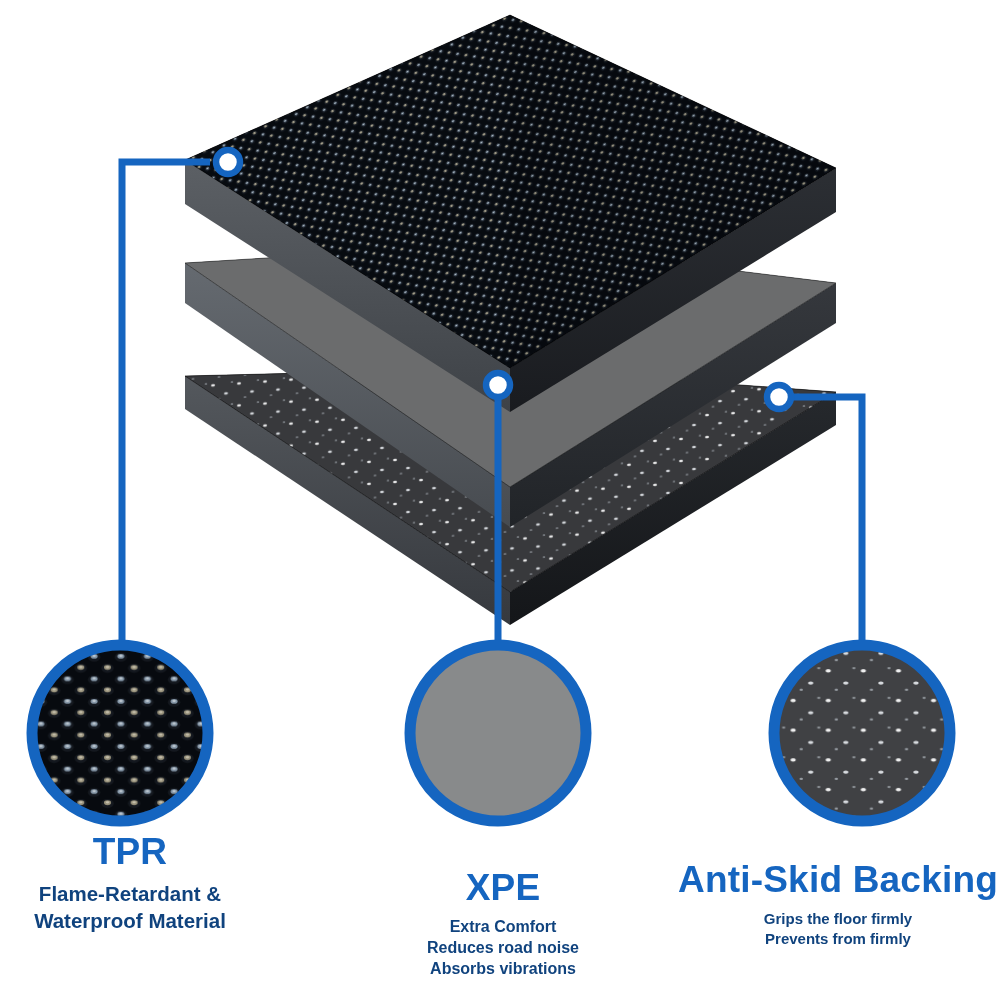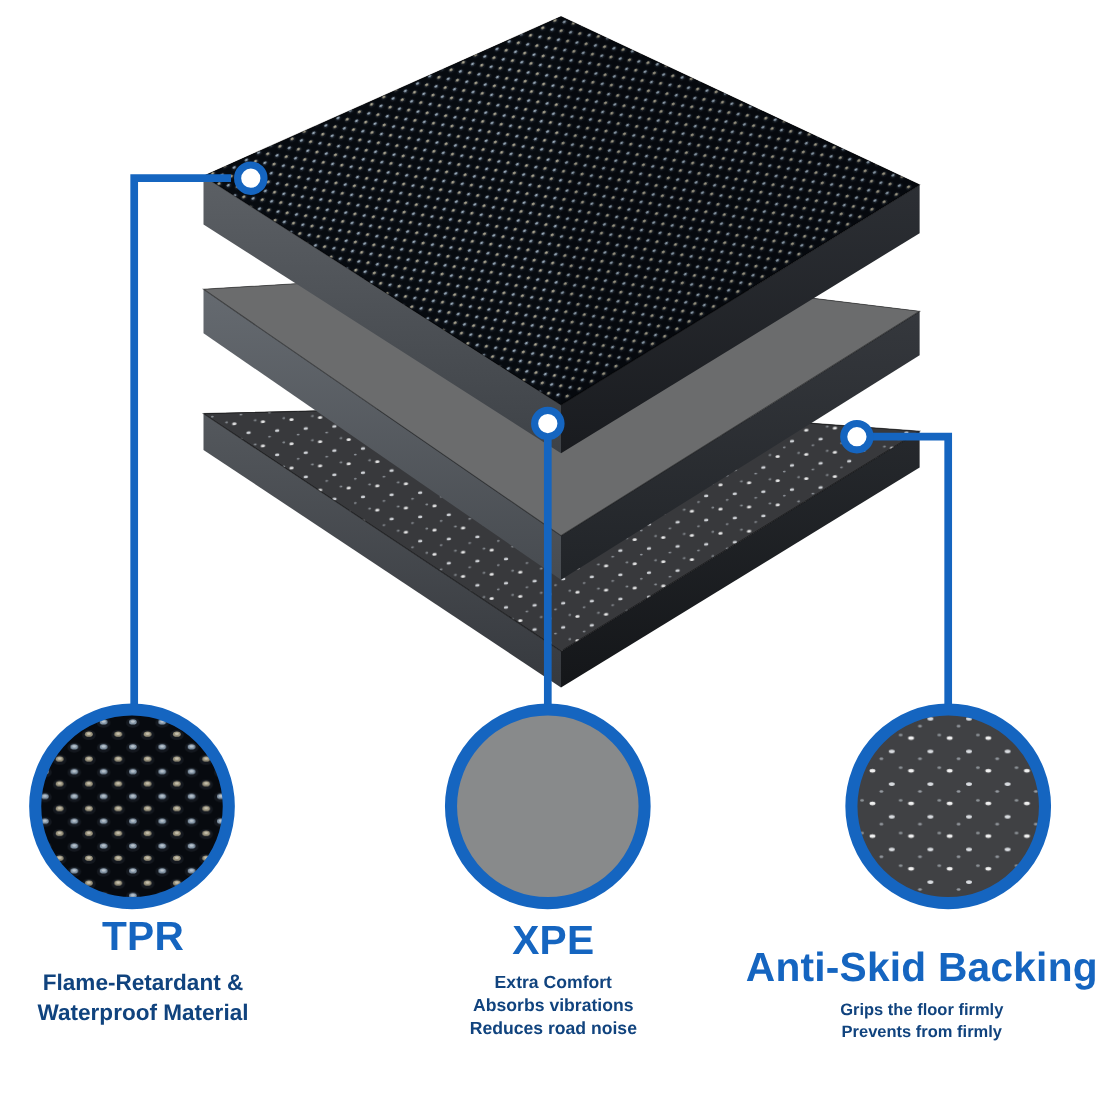--- a/index.html
+++ b/index.html
@@ -7,21 +7,21 @@
        font-family:"Liberation Sans",sans-serif;background:#fff;}
   #stage{position:relative;width:1000px;height:1000px;background:#f9a8d4;}
   #art{position:absolute;left:0;top:0;width:1000px;height:1000px;}
 
   .label-col{position:absolute;text-align:center;}
   .lbl-title{font-weight:700;color:#1565c0;letter-spacing:.2px;line-height:1;}
   .lbl-lines{margin-top:11px;}
   .lbl-line{font-weight:700;color:#10437e;line-height:1.30;white-space:nowrap;}
 
   #col-tpr{left:-10px;  top:833px; width:280px;}
-  #col-xpe{left:358px;  top:836px; width:290px;}
+  #col-xpe{left:358px;  top:869px; width:290px;}
   #col-ask{left:668px;  top:833px; width:340px;margin-top:28px;}
 
   #col-tpr .lbl-title{font-size:37px;}
   #col-xpe .lbl-title{font-size:37px;}
   #col-ask .lbl-title{font-size:37px;}
   #col-tpr .lbl-line{font-size:20.5px;}
   #col-xpe .lbl-line{font-size:16px;}
   #col-ask .lbl-line{font-size:15px;}
 </style>
 </head>
@@ -216,22 +216,22 @@
     <div class="lbl-lines">
       <div class="lbl-line">Flame-Retardant &amp;</div>
       <div class="lbl-line">Waterproof Material</div>
     </div>
   </div>
 
   <div class="label-col" id="col-xpe">
     <div class="lbl-title">XPE</div>
     <div class="lbl-lines">
       <div class="lbl-line">Extra Comfort</div>
+      <div class="lbl-line">Reduces road noise</div>
       <div class="lbl-line">Absorbs vibrations</div>
-      <div class="lbl-line">Reduces road noise</div>
     </div>
   </div>
 
   <div class="label-col" id="col-ask">
     <div class="lbl-title">Anti-Skid Backing</div>
     <div class="lbl-lines">
       <div class="lbl-line">Grips the floor firmly</div>
       <div class="lbl-line">Prevents from firmly</div>
     </div>
   </div>

